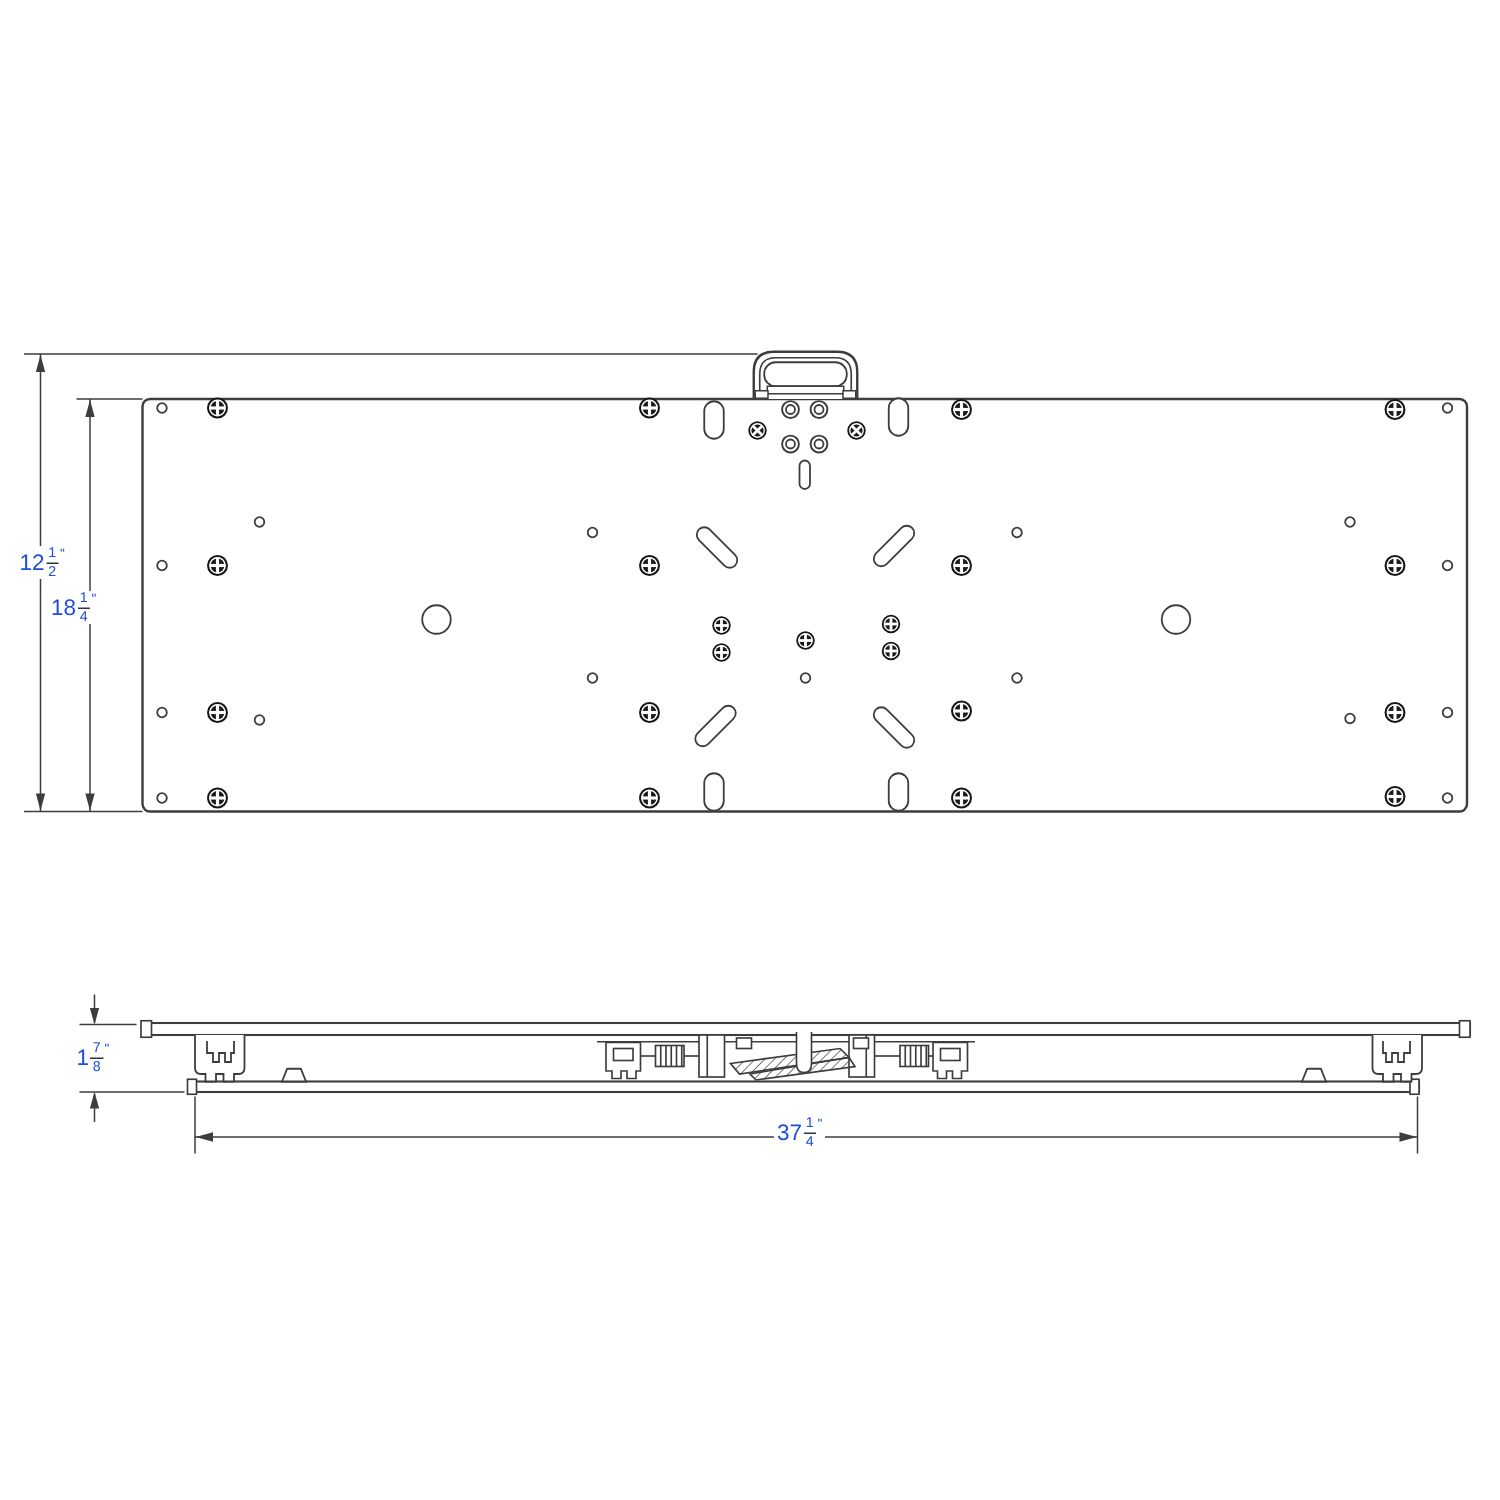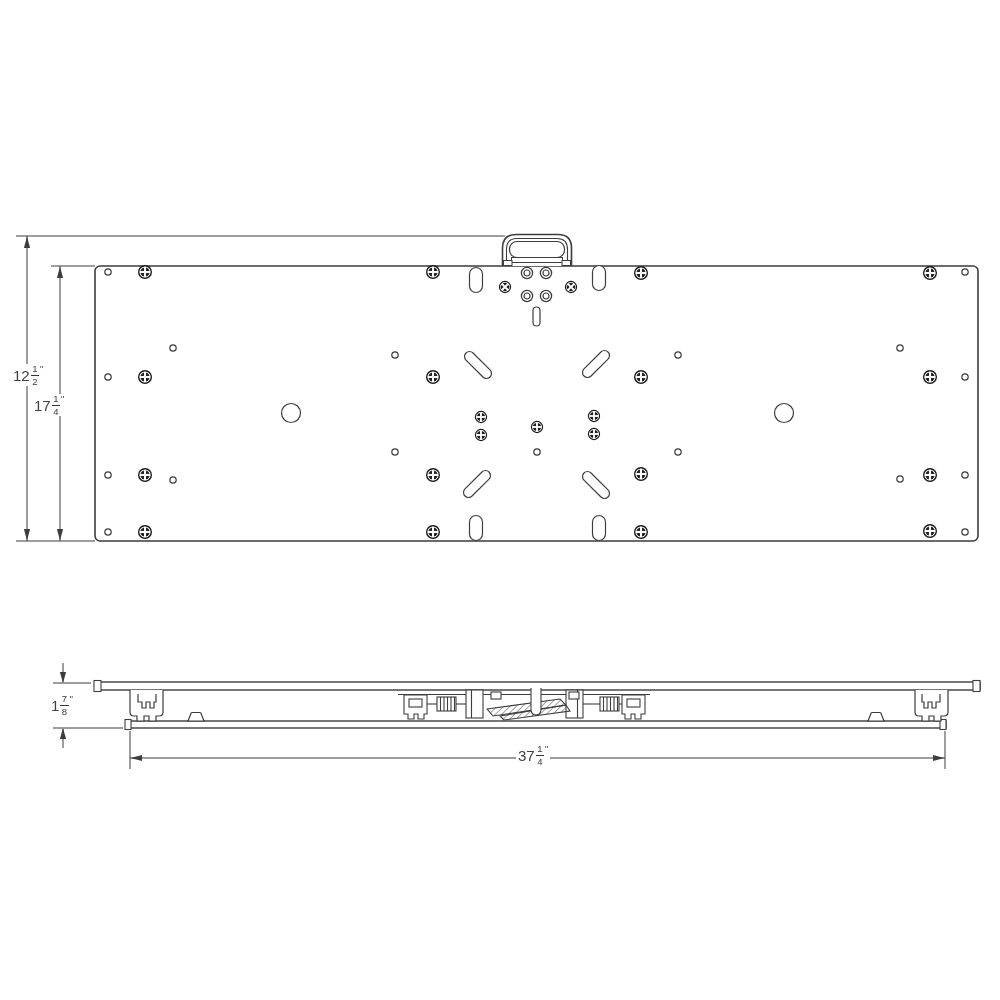--- a/index.html
+++ b/index.html
@@ -1,19 +1,19 @@
 <!DOCTYPE html>
 <html><head>
 <meta charset="utf-8">
 <style>
   html,body{margin:0;padding:0;background:#fff;}
   #stage{position:relative;width:1000px;height:1000px;background:#ffffff;overflow:hidden;
          font-family:"Liberation Sans",sans-serif;}
   svg{position:absolute;inset:0;}
-  .dim{position:absolute;display:flex;align-items:center;gap:1px;color:#404040;
+  .dim{position:absolute;display:flex;align-items:center;gap:1px;color:#1d4ed8;
        background:#fff;padding:0 2px;line-height:1;}
   .dim .whole{font-size:15px;line-height:1;}
   .dim .frac{display:flex;flex-direction:column;align-items:center;font-size:9.5px;line-height:1;}
   .dim .frac .num{border-bottom:1px solid #2e3542;padding:0 1.5px 1px;}
   .dim .frac .den{padding-top:1px;}
   .dim .unit{font-size:9px;align-self:flex-start;margin-top:1px;}
 </style>
 </head>
 <body>
 
@@ -233,21 +233,21 @@
 <div class="dim" style="left:11px;top:364px;">
   <span class="whole">12</span>
   <span class="frac">
     <span class="num">1</span>
     <span class="den">2</span>
   </span>
   <span class="unit">"</span>
 </div>
 
 <div class="dim" style="left:32px;top:394px;">
-  <span class="whole">17</span>
+  <span class="whole">18</span>
   <span class="frac">
     <span class="num">1</span>
     <span class="den">4</span>
   </span>
   <span class="unit">"</span>
 </div>
 
 <div class="dim" style="left:49px;top:694px;">
   <span class="whole">1</span>
   <span class="frac">

